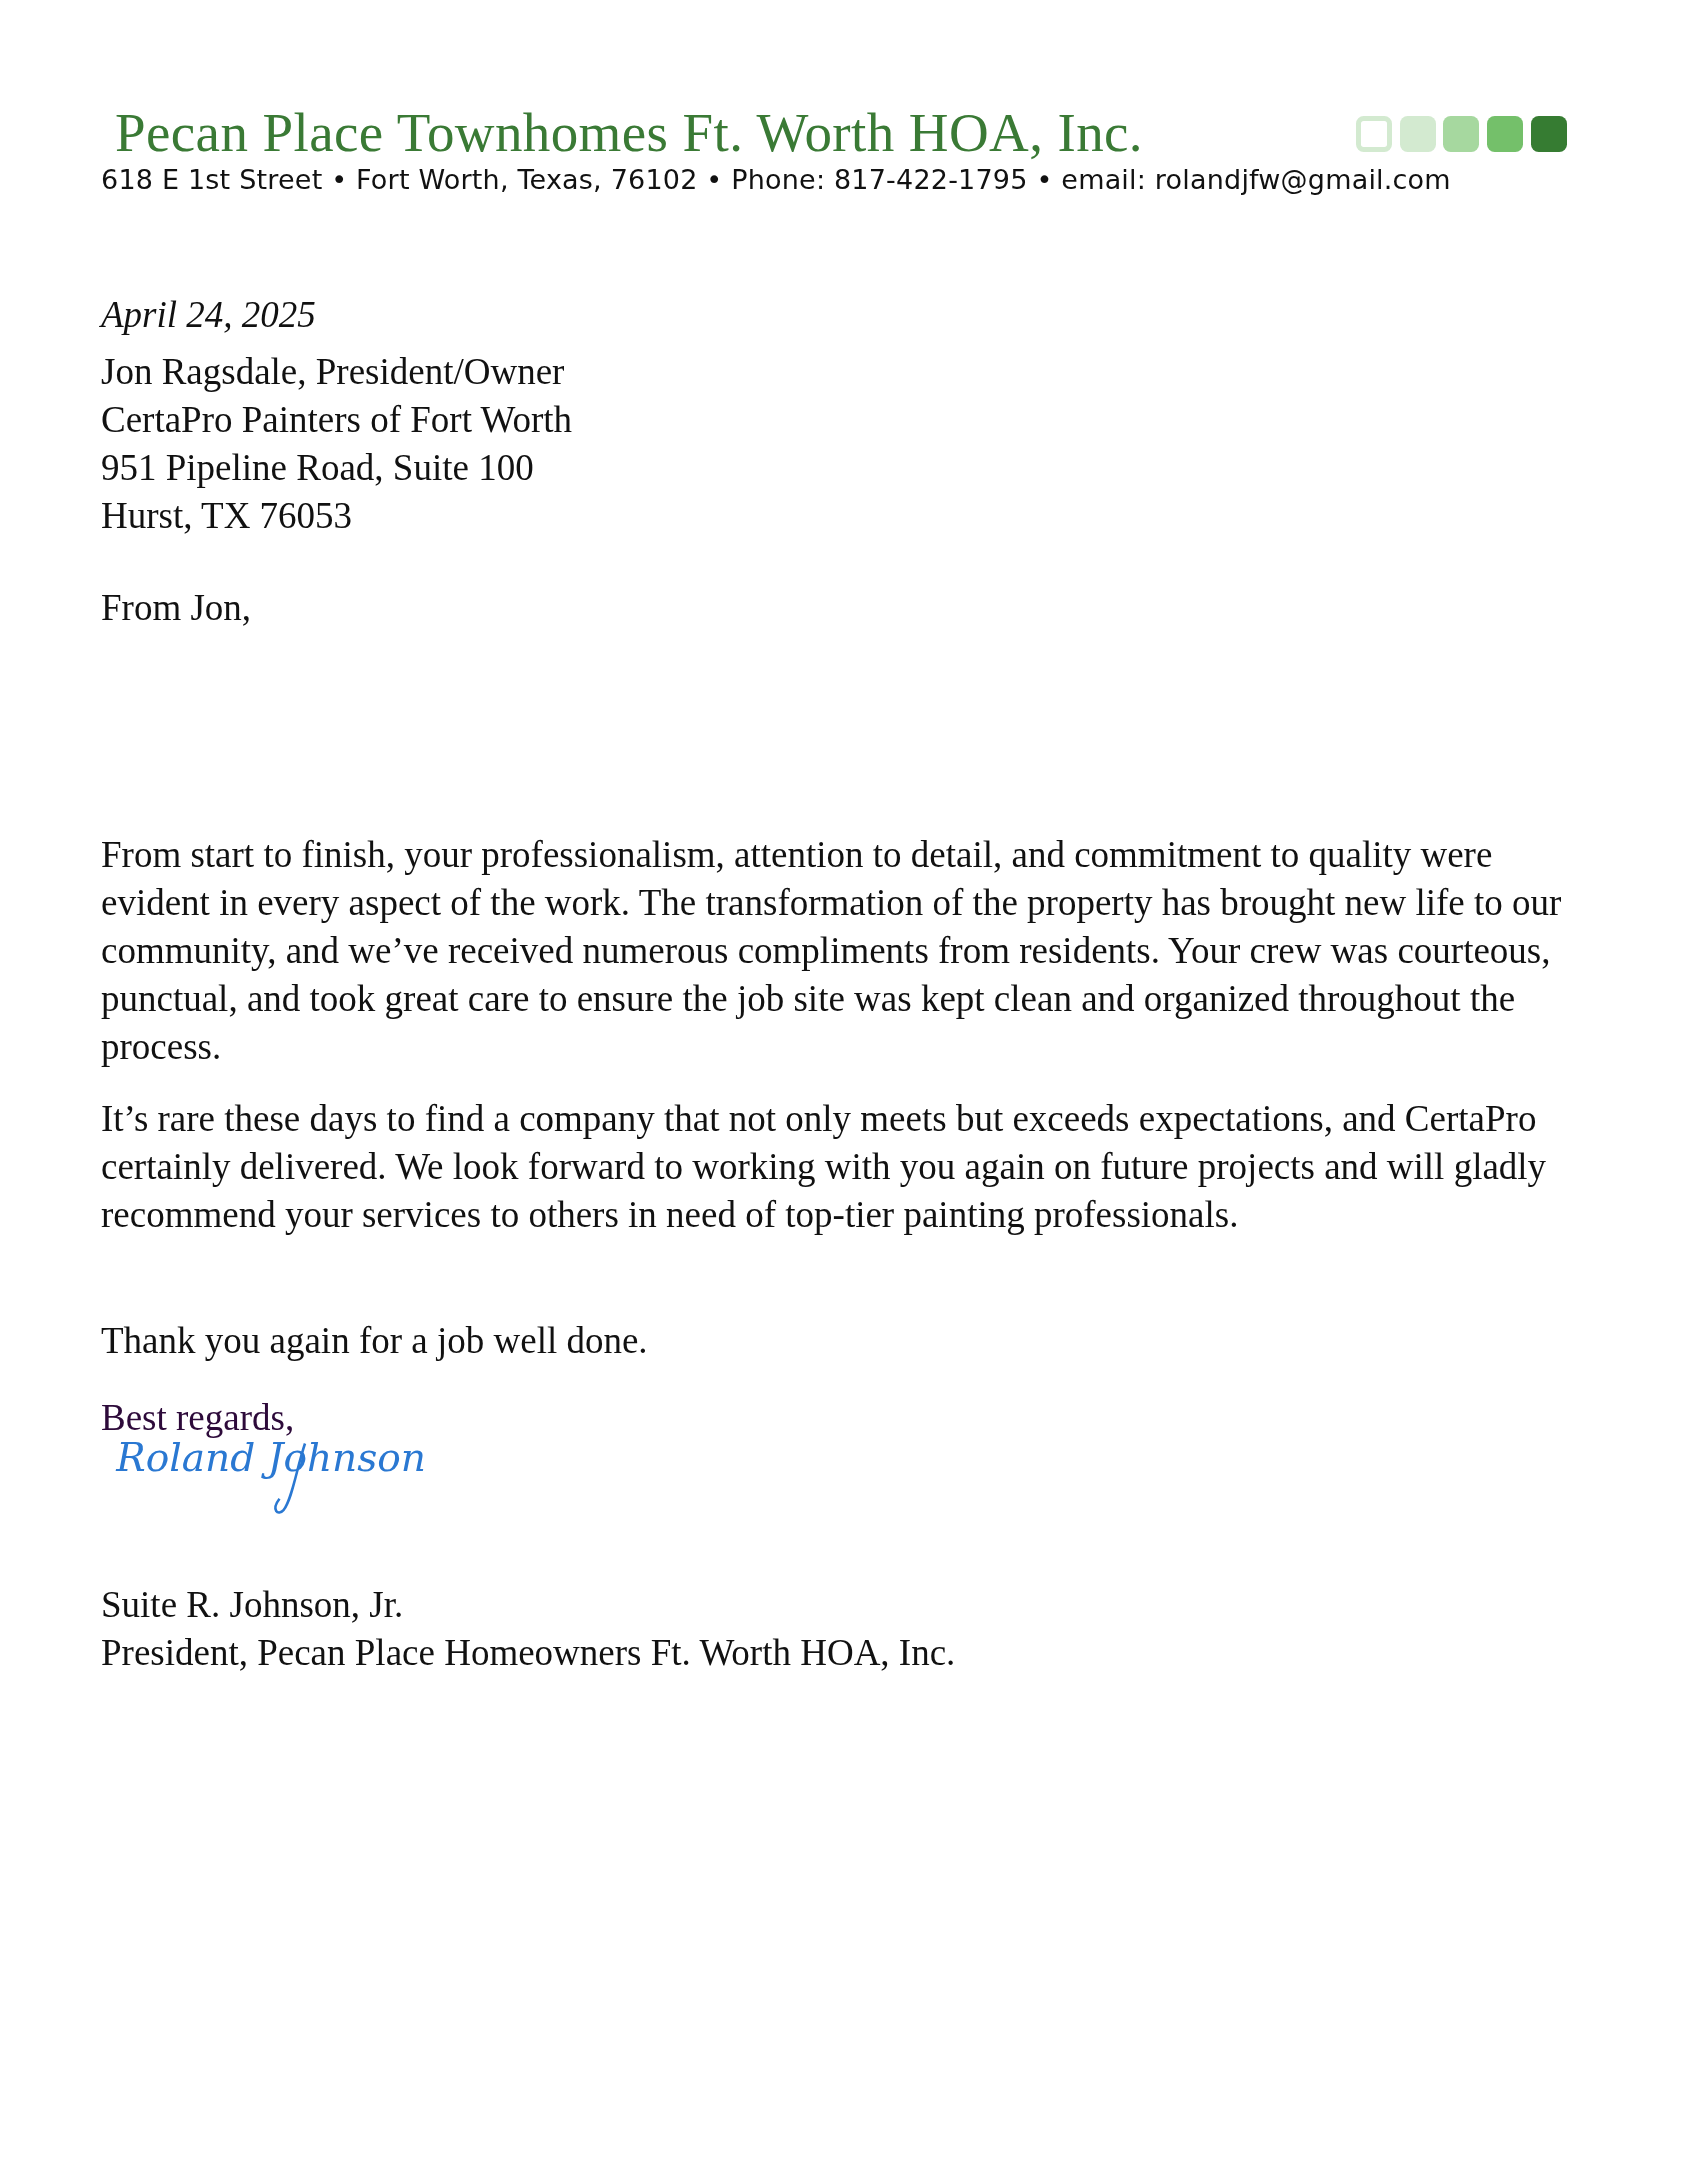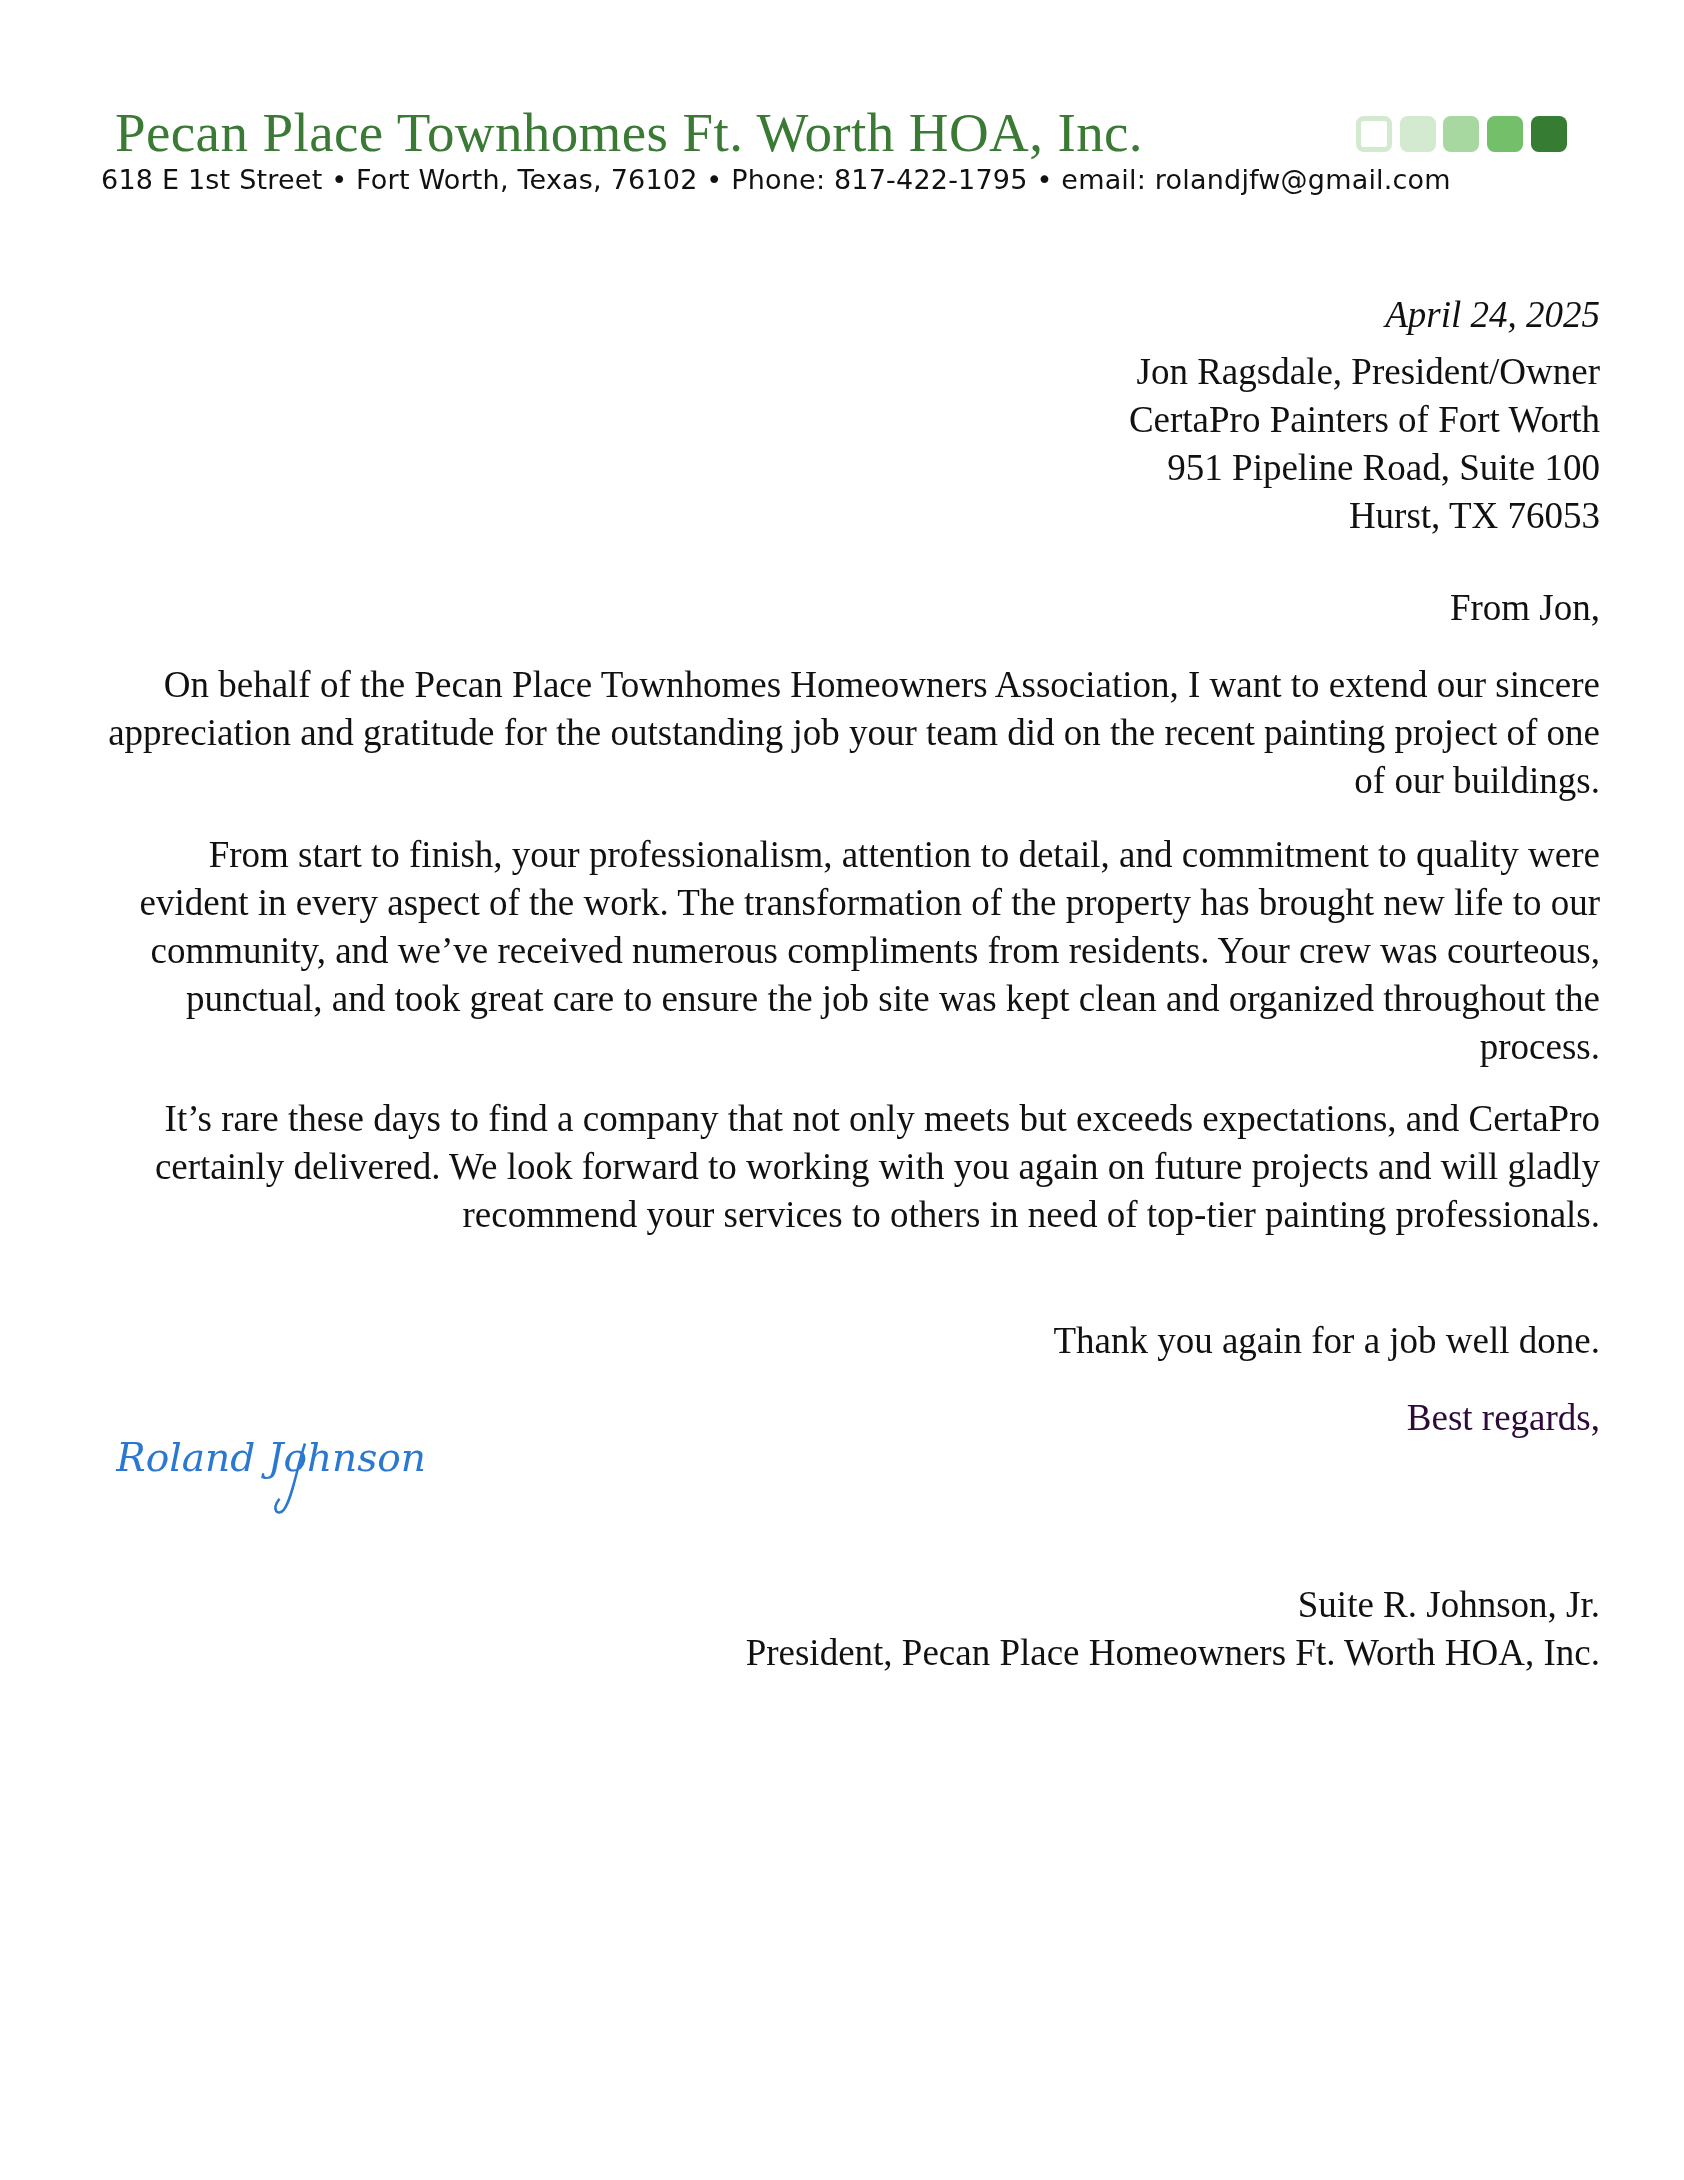--- a/index.html
+++ b/index.html
@@ -1,17 +1,17 @@
 <!DOCTYPE html>
 <html style="font-size:13.6px"><head>
 <meta charset="utf-8">
 <style>
   html, body { margin:0; padding:0; background:#ffffff; }
   body { width:1685px; height:2181px; position:relative; overflow:hidden; }
-  .page { position:absolute; left:0; top:0; width:1685px; height:2181px; background:#fff;text-align:right; }
+  .page { position:absolute; left:0; top:0; width:1685px; height:2181px; background:#fff; }
   .org-title { position:absolute; left:115px; top:101px; font-family:"Liberation Serif", serif; font-size:55px; color:#3a7a35; letter-spacing:0.4px; white-space:nowrap; }
   .contact { position:absolute; left:101px; top:164px; font-family:"DejaVu Sans", sans-serif; font-size:27px; color:#111; white-space:nowrap; letter-spacing:0.2px; }
   .squares { position:absolute; left:1356px; top:116px; display:flex; gap:7.7px; }
   .sq { width:36px; height:36px; border-radius:7.7px; box-sizing:border-box; }
   .body-text { font-family:"Liberation Serif", serif; font-size:37px; color:#111; line-height:48px; }
   .blk { position:absolute; left:101px; width:1499px; }
   .blk p { margin:0; }
   .regards { color:#2d0a3a; }
   .sig { position:absolute; left:109px; top:1418px; }
 </style>
@@ -35,21 +35,20 @@
 
   <div class="blk body-text" style="top:348px;">
     <p>Jon Ragsdale, President/Owner</p>
     <p>CertaPro Painters of Fort Worth</p>
     <p>951 Pipeline Road, Suite 100</p>
     <p>Hurst, TX 76053</p>
   </div>
 
   <div class="blk body-text" style="top:584px;">From Jon,</div>
 
-  <div class="blk body-text" style="top:661px;">On behalf of the Pecan Place Townhomes Homeowners Association, I want to extend our sincere appreciation and gratitude for the outstanding job your team did on the recent painting project of one of our buildings.</div>
   <div class="blk body-text" style="top:831px;">From start to finish, your professionalism, attention to detail, and commitment to quality were evident in every aspect of the work. The transformation of the property has brought new life to our community, and we’ve received numerous compliments from residents. Your crew was courteous, punctual, and took great care to ensure the job site was kept clean and organized throughout the process.</div>
   <div class="blk body-text" style="top:1095px;">It’s rare these days to find a company that not only meets but exceeds expectations, and CertaPro certainly delivered. We look forward to working with you again on future projects and will gladly recommend your services to others in need of top-tier painting professionals.</div>
   <div class="blk body-text" style="top:1309px;margin-top:8px;">Thank you again for a job well done.</div>
 
   <div class="blk body-text regards" style="top:1394px;">Best regards,</div>
 
   <div class="sig">
     <svg width="358" height="102" viewBox="0 0 420 120">
       <text x="8" y="62" font-family="DejaVu Serif, serif" font-style="italic" font-size="46" fill="#2a78d2">Roland Johnson</text>
       <path d="M230 30 C 220 60, 215 95, 205 108 C 198 116, 190 108, 200 95" stroke="#2a78d2" stroke-width="3" fill="none"></path>

